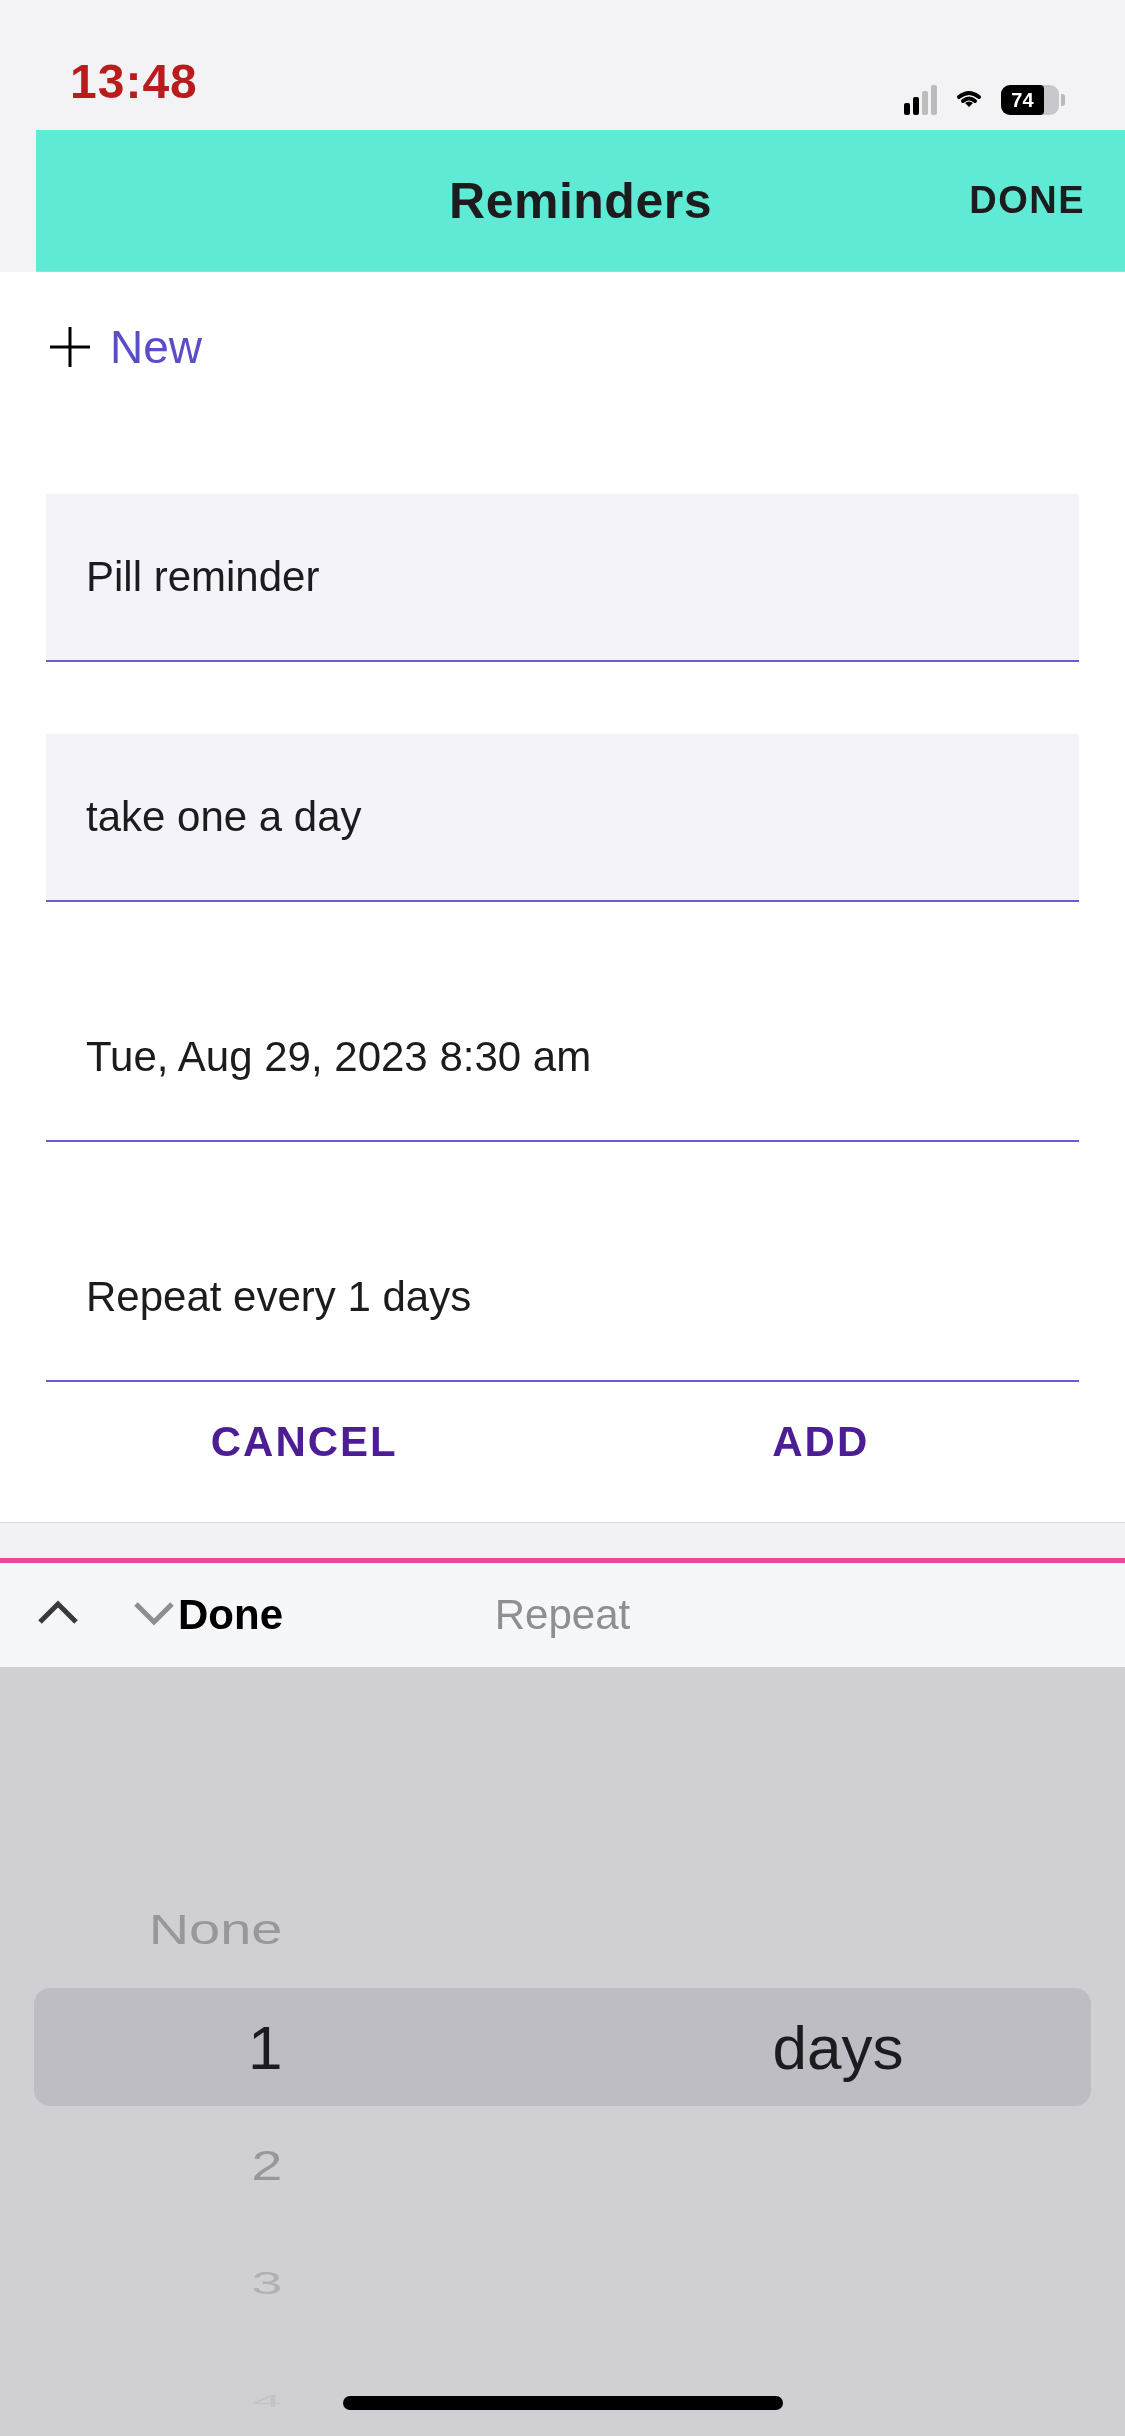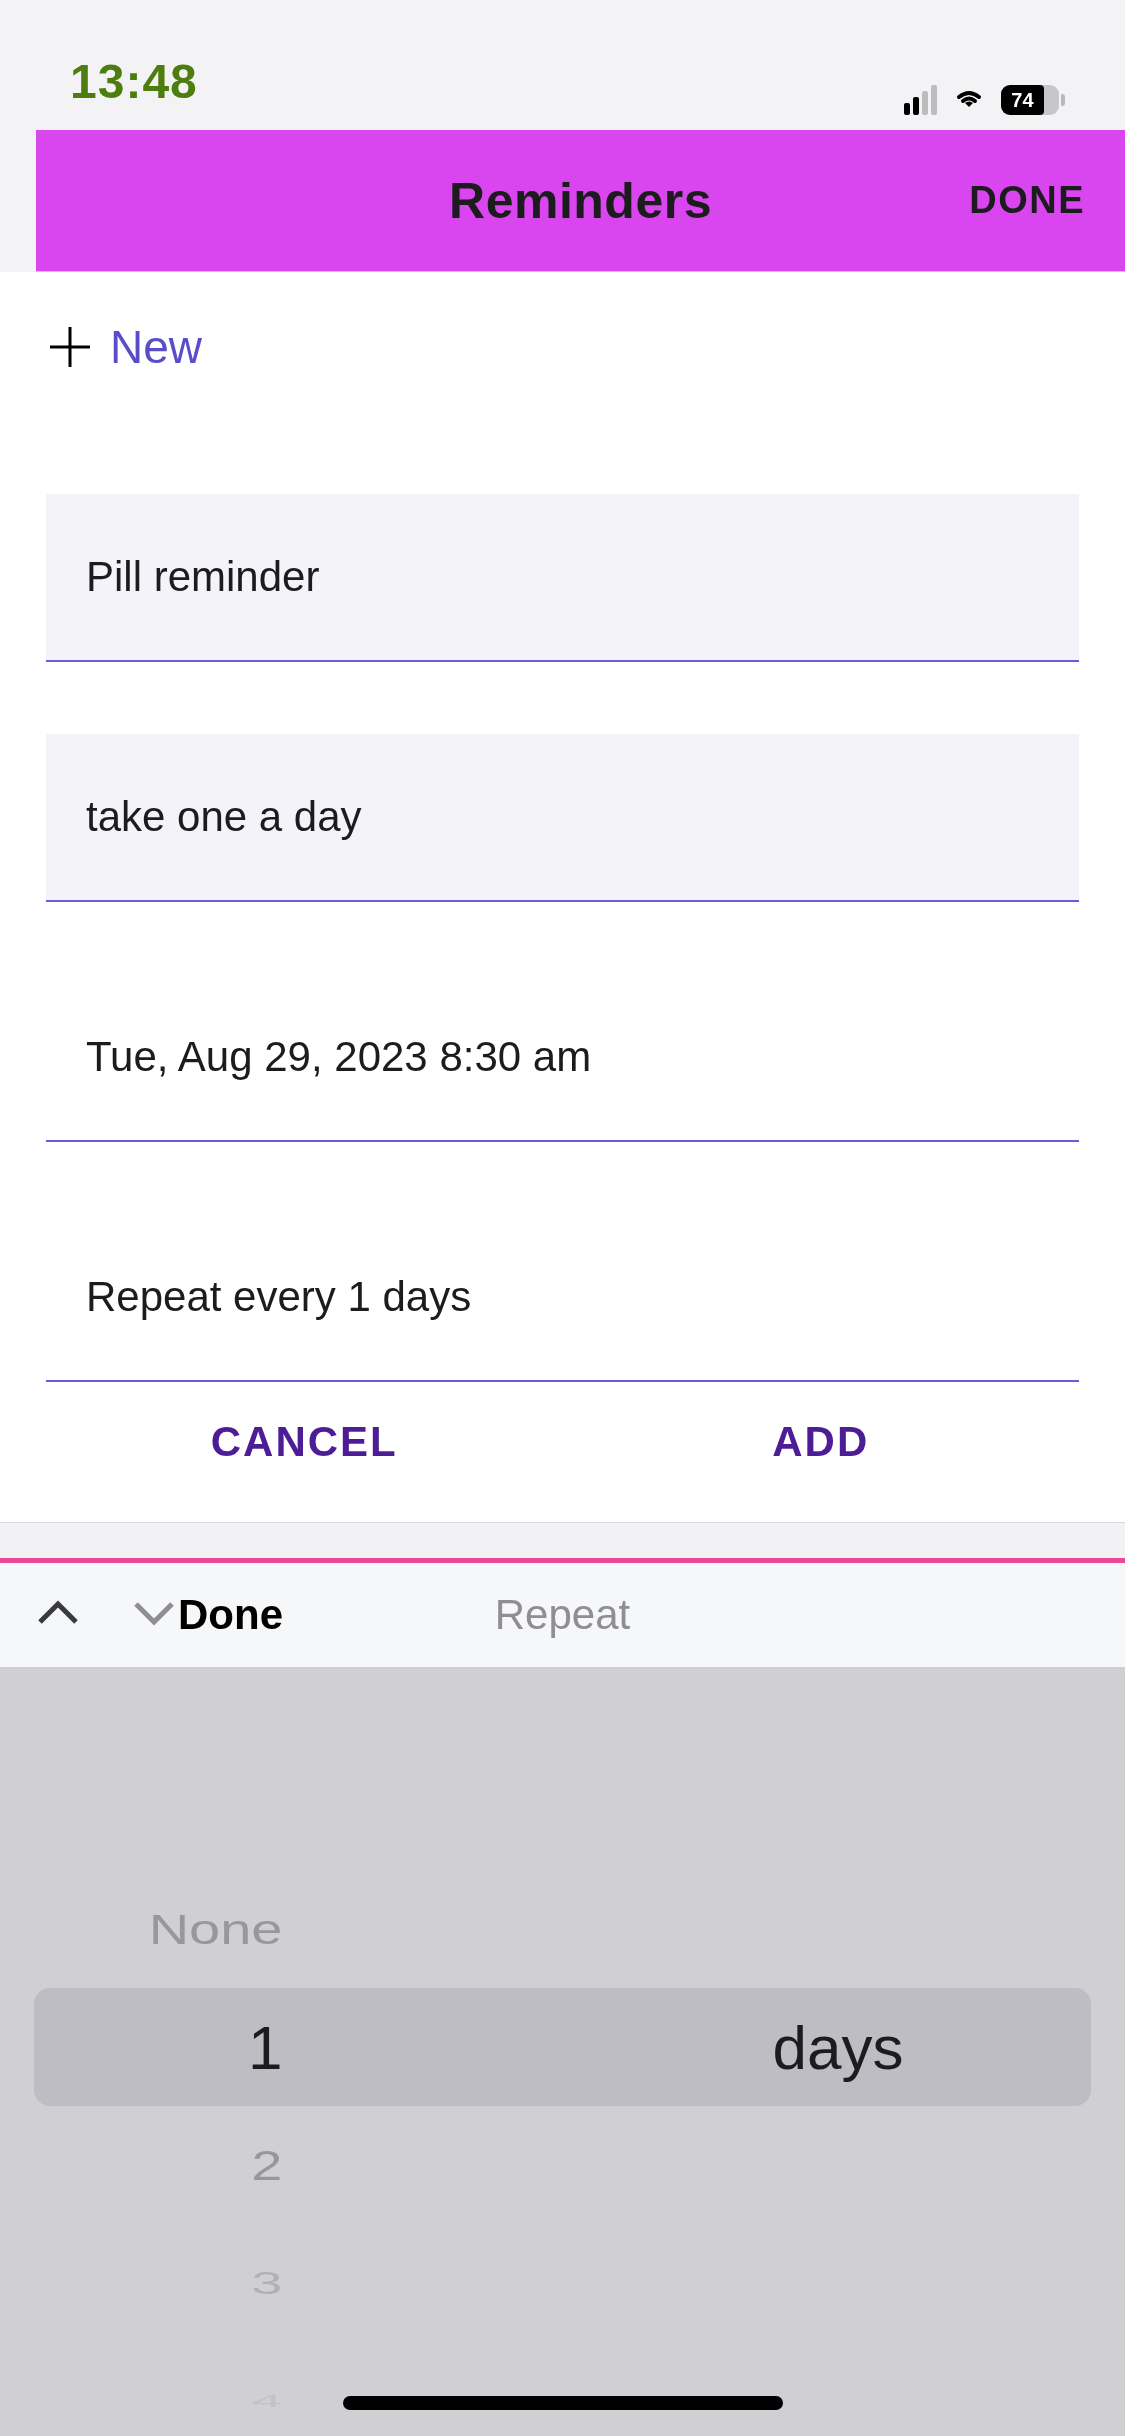--- a/index.html
+++ b/index.html
@@ -20,21 +20,21 @@
     .status-bar {
       display: flex;
       align-items: center;
       justify-content: space-between;
       padding: 52px 60px 20px 70px;
       height: 130px;
     }
     .status-time {
       font-size: 48px;
       font-weight: 600;
-      color: #4d7c0f;
+      color: #b91c1c;
       letter-spacing: 1px;
     }
     .status-icons {
       display: flex;
       align-items: center;
       gap: 14px;
       margin-top: 38px;
     }
     .signal-icon { display: flex; align-items: flex-end; gap: 3px; }
     .signal-bar { width: 6px; background: #000; border-radius: 2px; }
@@ -55,21 +55,21 @@
     .battery-text { font-size: 20px; font-weight: 700; color: #fff; }
     .battery-tip { width: 4px; height: 12px; background: #b9b9bd; border-radius: 0 3px 3px 0; margin-left: 2px; }
     
     .header {
       position: relative;
       display: flex;
       align-items: center;
       justify-content: center;
       height: 142px;
       border-bottom: 1px solid #c6c6c8;
-      background: #d946ef;
+      background: #5eead4;
       margin-left: 36px;
     }
     .header-title {
       font-size: 50px;
       font-weight: 700;
       color: #1c1c1e;
       letter-spacing: 0.5px;
     }
     .header-done {
       position: absolute;

